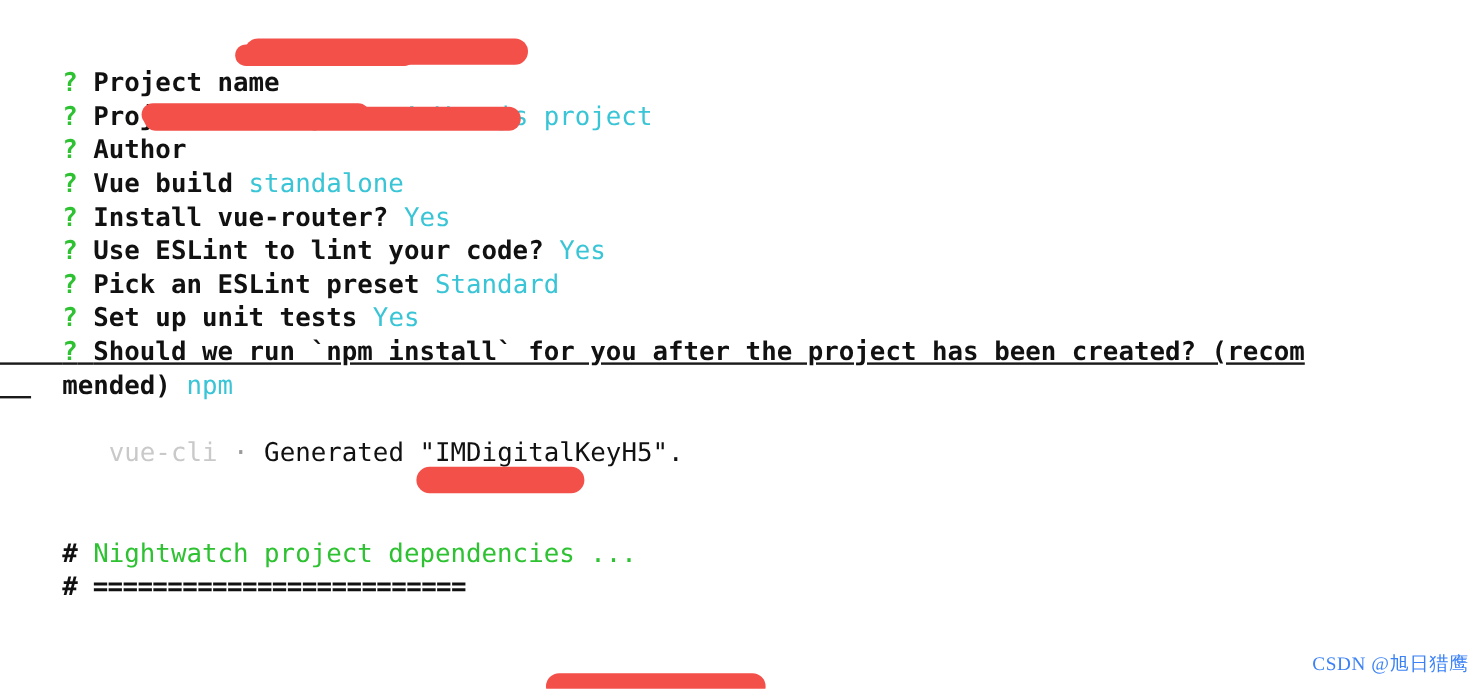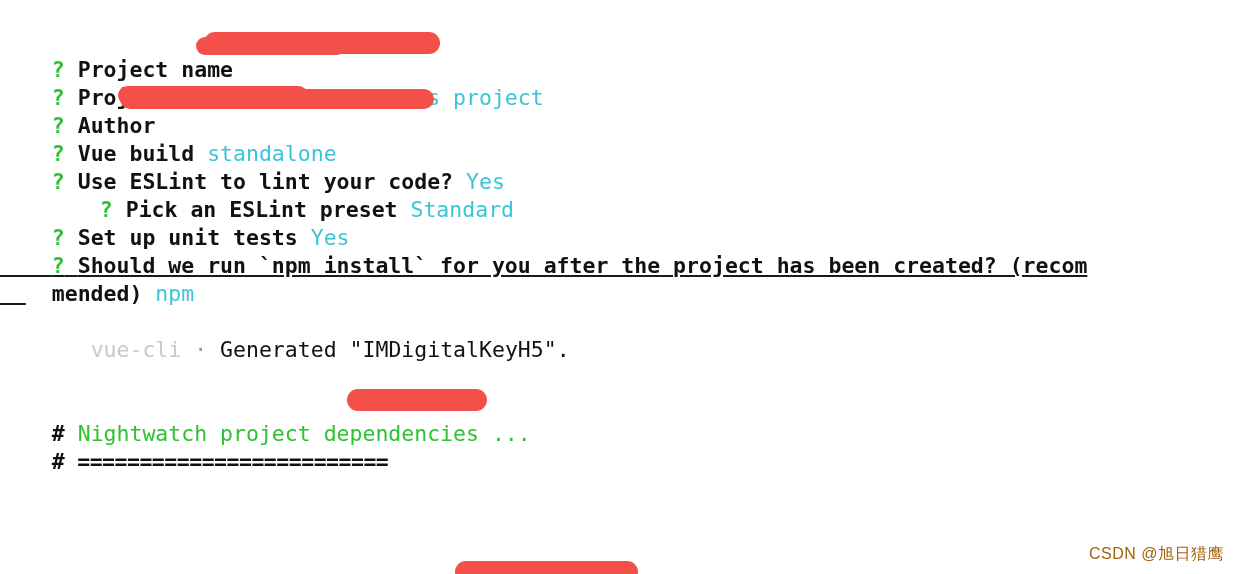--- a/index.html
+++ b/index.html
@@ -56,23 +56,23 @@
     background: #f4504a;
     border-radius: 40px;
     pointer-events: none;
   }
 
   
   #watermark {
     position: absolute;
     right: 12px;
     bottom: 6px;
-    font-family: Liberation Sans, sans-serif;
+    font-family: Liberation Serif, serif;
     font-size: 16px;
-    color: #a16207;
+    color: #3b82f6;
     letter-spacing: 0.5px;
     white-space: nowrap;
   }
 
   .spacer { height: 28px; }
 </style>
 </head>
 <body>
 
 <div id="terminal">
@@ -86,26 +86,29 @@
   </div>
 
   <div class="line prompt-line" style="position:relative;top:16px;">
     <span class="q-mark">?</span><span class="q-label"> </span><span class="q-label">Author</span><span class="answer"> </span><span class="answer"></span>
   </div>
 
   <div class="line prompt-line" style="position:relative;top:16px;">
     <span class="q-mark">?</span><span class="q-label"> </span><span class="q-label">Vue build</span><span class="answer"> </span><span class="answer">standalone</span>
   </div>
 
+  <div class="line prompt-line" style="position:relative;top:16px;">
+    <span class="q-mark">?</span><span class="q-label"> </span><span class="q-label">Install vue-router?</span><span class="answer"> </span><span class="answer">Yes</span>
+  </div>
 
   <div class="line prompt-line" style="position:relative;top:16px;">
     <span class="q-mark">?</span><span class="q-label"> </span><span class="q-label">Use ESLint to lint your code?</span><span class="answer"> </span><span class="answer">Yes</span>
   </div>
 
-  <div class="line prompt-line" style="position:relative;top:16px;padding-left:48px;">
+  <div class="line prompt-line" style="position:relative;top:16px;">
     <span class="q-mark">?</span><span class="q-label"> </span><span class="q-label">Pick an ESLint preset</span><span class="answer"> </span><span class="answer">Standard</span>
   </div>
 
   <div class="line prompt-line" style="position:relative;top:16px;">
     <span class="q-mark">?</span><span class="q-label"> </span><span class="q-label">Set up unit tests</span><span class="answer"> </span><span class="answer">Yes</span>
   </div>
 
 
 
   <div class="line prompt-line" style="position:relative;top:16px;text-decoration:underline;">

